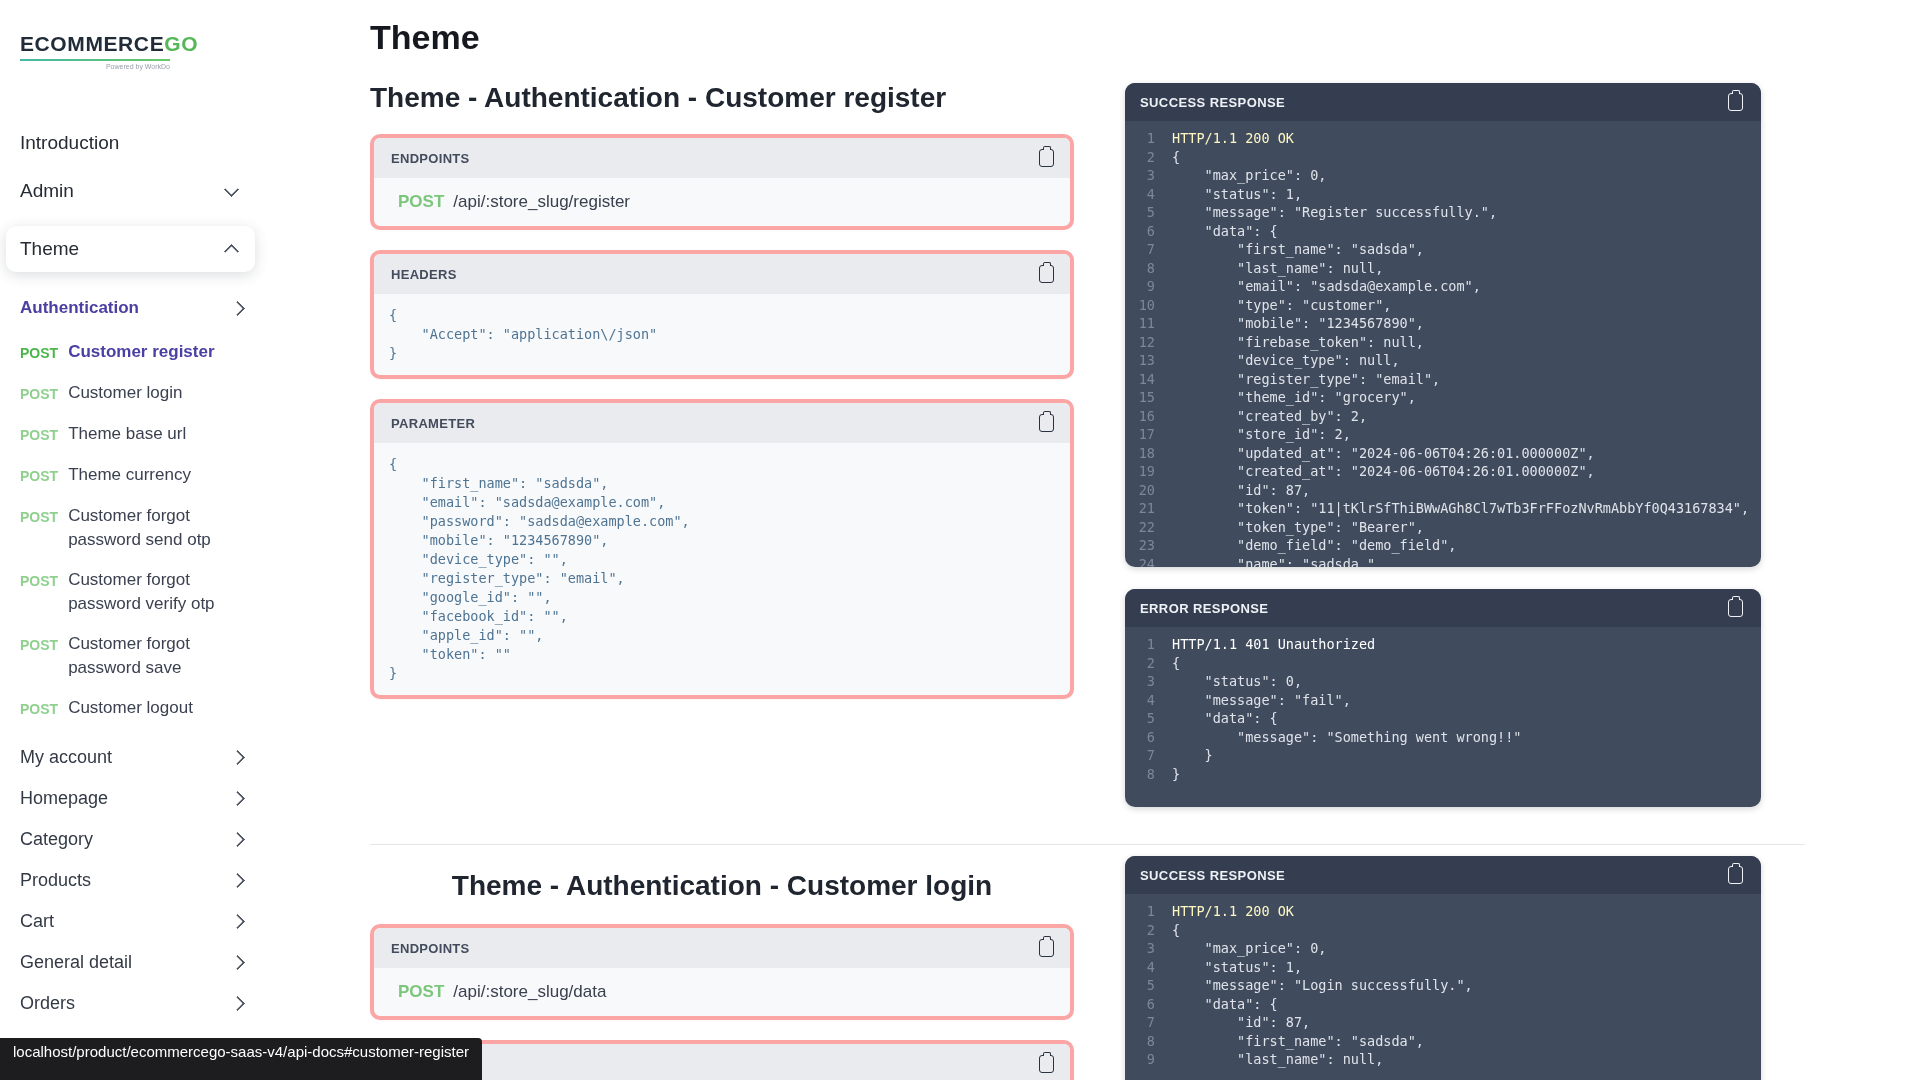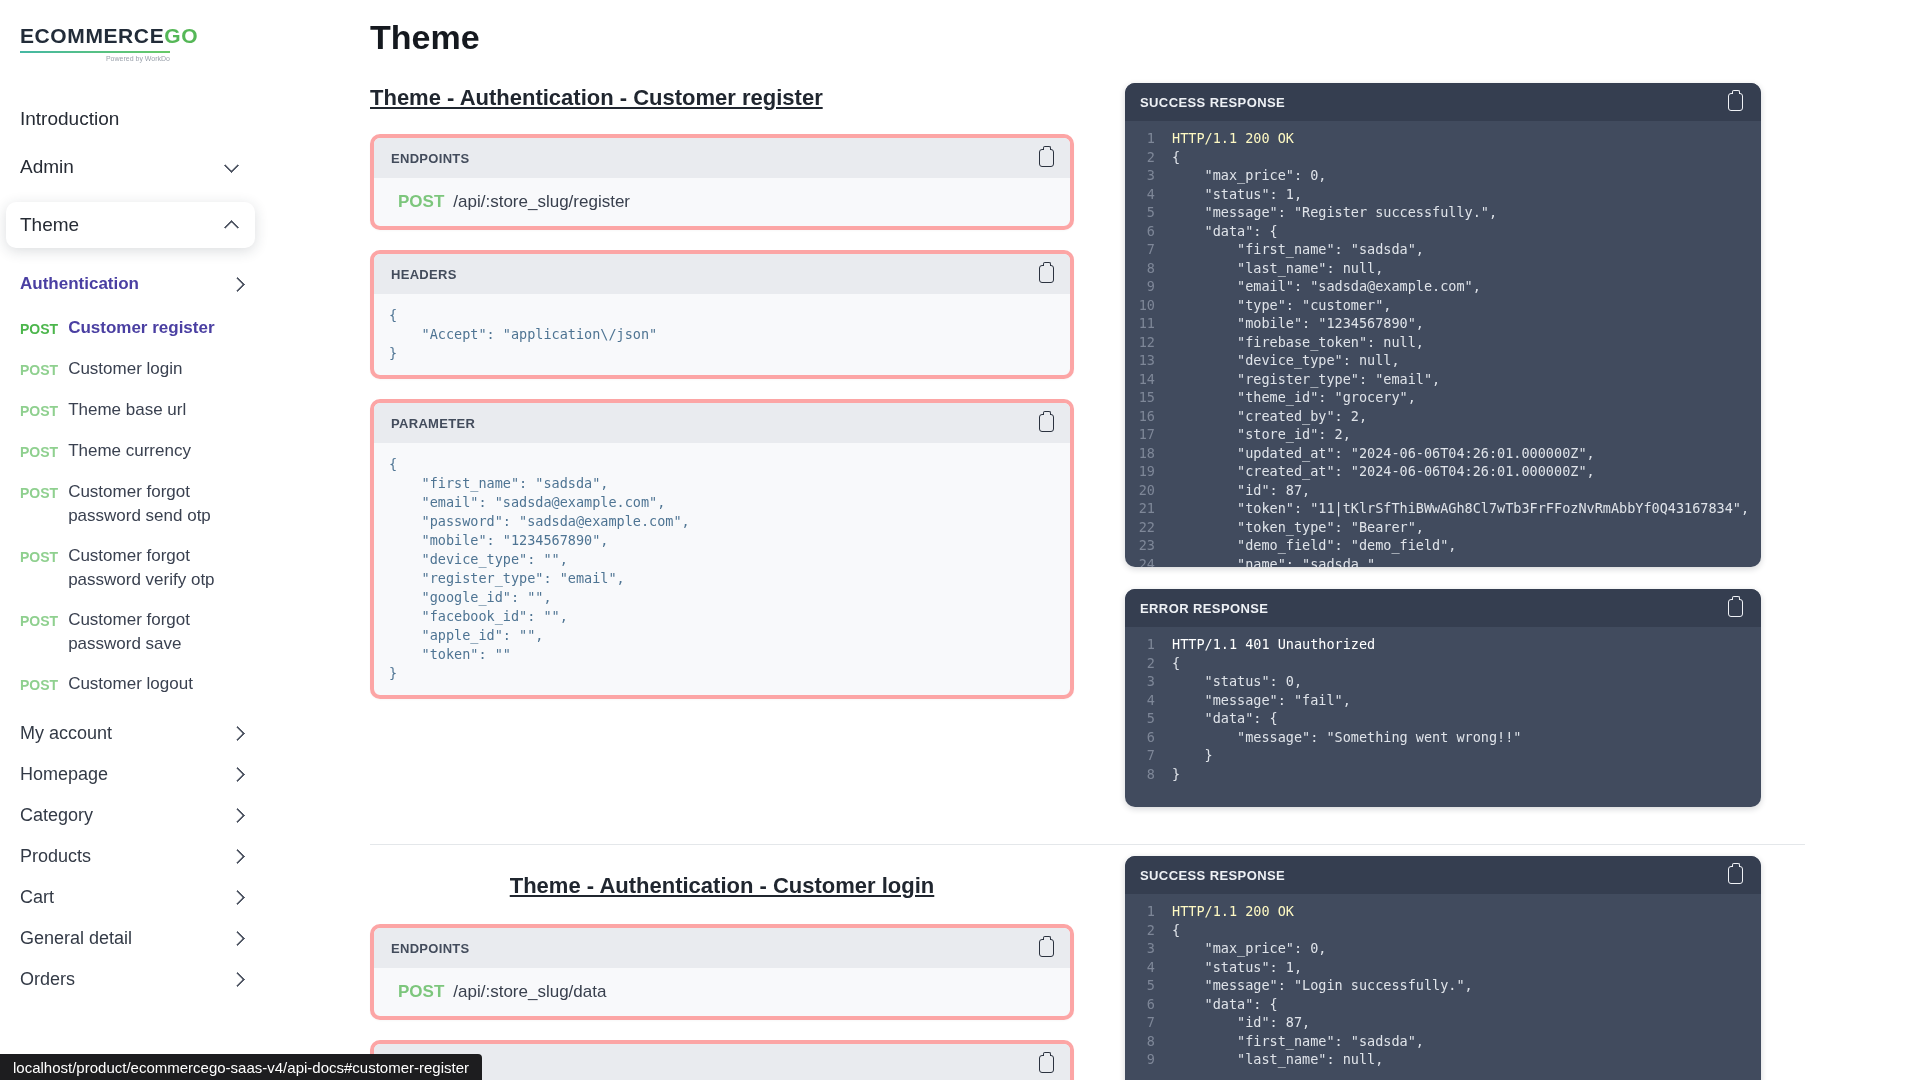--- a/index.html
+++ b/index.html
@@ -1,30 +1,30 @@
 <!DOCTYPE html>
 <html><head>
 <meta charset="utf-8">
 <style>
   html,body{margin:0;padding:0;background:#fff;}
   .page{position:relative;width:1920px;height:1080px;overflow:hidden;background:#fff;
         font-family:"Liberation Sans",sans-serif;color:#2b3039;}
 
   
-  .sidebar{position:absolute;left:0;top:0;width:255px;height:864px;background:#fff;
+  .sidebar{position:absolute;left:0;top:8px;width:255px;height:864px;background:#fff;
            padding:24px 0 0 20px;box-sizing:border-box;}
   .logo{cursor:pointer;width:180px;}
   .logo-text{font-weight:800;font-size:21px;letter-spacing:.6px;line-height:24px;}
   .logo-main{color:#222c39;}
   .logo-accent{color:#55b757;}
   .logo-underline{width:150px;height:2px;margin-top:3px;
                   background:linear-gradient(90deg,#45b8a4,#67c967);}
   .logo-tagline{width:150px;text-align:right;font-size:7px;color:#9aa1ab;margin-top:2px;}
 
-  .nav-top{margin-top:44px;}
+  .nav-top{margin-top:60px;}
   .nav-top-item{display:flex;align-items:center;justify-content:space-between;
                 padding-right:18px;height:26px;margin-bottom:22px;cursor:pointer;
                 font-size:19px;font-weight:500;color:#262b34;}
   .nav-top-item.emphasized{background:#fff;border-radius:10px;box-shadow:0 3px 14px rgba(30,41,59,.16);
                 padding:10px 18px 10px 14px;margin-left:-14px;margin-bottom:18px;}
 
   .submenu{margin-top:24px;}
   .auth-row{display:flex;align-items:center;justify-content:space-between;padding-right:12px;
             font-size:17px;font-weight:700;color:#4a3fa2;cursor:pointer;height:24px;}
   .ep-list,.group-list{list-style:none;margin:0;padding:0;}
@@ -46,21 +46,21 @@
 
   
   .main{position:absolute;left:370px;top:0;width:1435px;height:1080px;}
   .col-left{position:absolute;left:0;width:704px;}
   .col-right{position:absolute;left:755px;width:636px;}
   #left1{top:0;} #right1{top:83px;}
   #left2{top:860px;} #right2{top:856px;}
   .divider{position:absolute;left:0;top:844px;width:1435px;height:1px;background:#e4e7ea;}
 
   .page-title{margin:16px 0 0;font-size:34px;line-height:42px;font-weight:700;color:#15191f;}
-  .section-title{margin:26px 0 0;font-size:22px;line-height:28px;font-weight:700;color:#20262f;text-decoration:underline;}
+  .section-title{margin:26px 0 0;font-size:28px;line-height:28px;font-weight:700;color:#20262f;}
   #left2 .section-title{margin-top:12px;text-align:center;}
   .cards{margin-top:22px;display:flex;flex-direction:column;gap:20px;}
   #left2 .cards{margin-top:24px;}
 
   .card{border:4px solid #fca5a5;border-radius:10px;background:#f8f9fb;overflow:hidden;
         box-shadow:0 1px 2px rgba(0,0,0,.03);}
   .card-header{background:#e9ebef;padding:0 16px 0 17px;height:40px;display:flex;
                align-items:center;justify-content:space-between;}
   .card-label{font-size:13px;font-weight:700;letter-spacing:.3px;color:#434c5c;}
   .endpoint-row{display:flex;gap:9px;padding:14px 24px;font-size:17px;align-items:baseline;}
@@ -92,21 +92,21 @@
   .resp-header .copy-btn{color:#f0f2f6;}
   .clip{position:relative;display:inline-block;width:13px;height:16px;
         border:1.8px solid currentColor;border-radius:3px;}
   .clip::before{content:"";position:absolute;top:-4px;left:50%;transform:translateX(-50%);
         width:6px;height:3px;border:1.8px solid currentColor;border-bottom:none;
         border-radius:2px 2px 0 0;background:#e9ebef;}
   .resp-header .clip::before{background:#353e50;}
 
   
   .status-bar{position:absolute;left:0;bottom:0;background:#1d1d1f;color:#fff;
-              font-size:15px;padding:5px 13px 4px;border-radius:0 4px 0 0;white-space:nowrap;}
+              font-size:15px;padding:5px 13px 20px;border-radius:0 4px 0 0;white-space:nowrap;}
 </style>
 </head>
 <body>
 
 <div class="page">
 
   <aside class="sidebar">
     <div class="logo">
       <div class="logo-text"><span class="logo-main">ECOMMERCE</span><span class="logo-accent">GO</span></div>
       <div class="logo-underline"></div>

